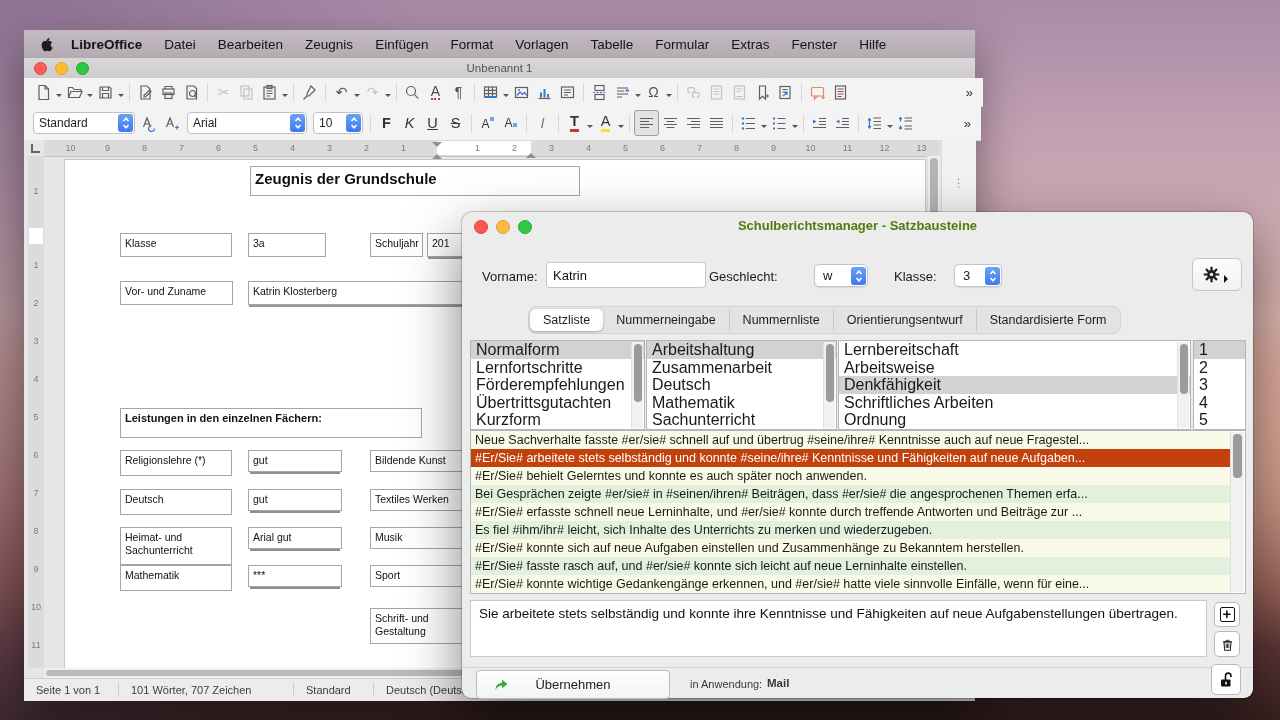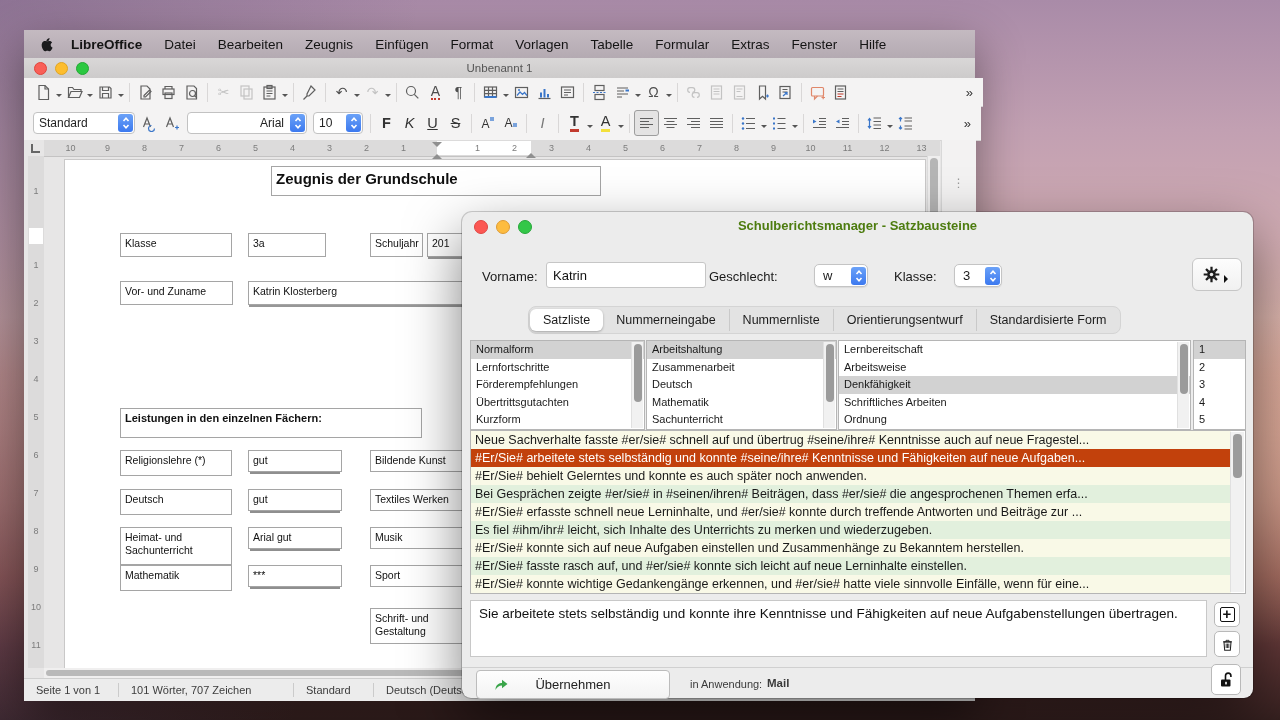--- a/index.html
+++ b/index.html
@@ -128,21 +128,21 @@
   .pop .pval{flex:1;padding:0 2px 0 8px;font-size:13px;}
   .gearbtn{position:absolute;left:730px;top:46px;width:48px;height:31px;border:1px solid #c6c6c6;border-radius:6px;
     background:linear-gradient(#fdfdfd,#f1f1f1);display:flex;align-items:center;justify-content:center;gap:3px;}
   .geararrow{width:0;height:0;border:4px solid transparent;border-left-color:#111;margin-top:8px;}
   .segs{position:absolute;left:66px;top:94px;height:26px;background:#e3e3e3;border:1px solid #d4d4d4;
     border-radius:8px;display:flex;align-items:center;padding:0 1px;}
   .tab{padding:0 13px;height:22px;line-height:22px;font-size:12.5px;color:#1c1c1c;white-space:nowrap;}
   .tab.selected{background:#fff;border-radius:6px;box-shadow:0 1px 2.5px rgba(0,0,0,.28);}
   .tab:not(.selected)+.tab:not(.selected){border-left:1px solid #c9c9c9;}
   .dcol{position:absolute;top:128px;height:90px;background:#fff;border:1px solid #b5b5b5;box-sizing:border-box;overflow:hidden;}
-  .li{height:17.6px;line-height:17.6px;padding:0 5px;font-size:11px;white-space:nowrap;overflow:hidden;}
+  .li{height:17.6px;line-height:17.6px;padding:0 5px;font-size:16px;white-space:nowrap;overflow:hidden;}
   .li.selected{background:#d2d2d2;}
   .vscroll{position:absolute;top:1px;bottom:1px;right:1px;width:11px;background:#f1f1f1;border-left:1px solid #e0e0e0;}
   .vscroll .thumb{position:absolute;left:1.5px;width:8px;background:#9b9b9b;border-radius:4px;}
   .sents{position:absolute;left:8px;top:218px;width:776px;height:164px;background:#fff;
     border:1px solid #b5b5b5;box-sizing:border-box;overflow:hidden;}
   .srow-s{height:18px;line-height:18px;padding:0 4px;font-size:12.5px;white-space:nowrap;overflow:hidden;width:752px;}
   .srow-s:nth-child(odd){background:#f9f9e7;}
   .srow-s:nth-child(even){background:#e2f0dd;}
   .srow-s.selected{background:#c2410c;color:#fff;}
   .preview{position:absolute;left:8px;top:388px;width:737px;height:57px;background:#fff;border:1px solid #c8c8c8;
@@ -402,21 +402,21 @@
           <path d="M2.5 12L6 3l3.5 9M3.8 9h4.5"></path>
           <path d="M10.5 10.5a3 3 0 103 3" stroke="#3a76c9"></path>
         </svg>
       </span>
     <span class="tbtn">
         <svg width="17" height="17" viewBox="0 0 17 17">
           <path d="M2.5 12L6 3l3.5 9M3.8 9h4.5"></path>
           <path d="M11 12.5h4M13 10.5v4" stroke="#3a76c9"></path>
         </svg>
       </span>
-    <span class="combo" style="width:118px;text-align:right;">
+    <span class="combo" style="width:118px;">
       <span class="cval">Arial</span>
       <span class="stepper">
           <svg width="10" height="16" viewBox="0 0 10 16">
             <path d="M2.5 6l2.5-2.7L7.5 6M2.5 10l2.5 2.7L7.5 10" stroke="#fff" stroke-width="1.6" fill="none"></path>
           </svg>
         </span>
     </span>
     <span class="combo" style="width:48px;">
       <span class="cval">10</span>
       <span class="stepper">
@@ -572,21 +572,21 @@
         <span>6</span>
         <span>7</span>
         <span>8</span>
         <span>9</span>
         <span>10</span>
         <span>11</span>
       </div>
   </div>
 
   <div class="page"></div>
-  <div class="dbox doctitle" style="left:226px;top:136px;width:330px;height:30px;margin-left:21px;">Zeugnis der Grundschule</div>
+  <div class="dbox doctitle" style="left:226px;top:136px;width:330px;height:30px;">Zeugnis der Grundschule</div>
   <div class="dbox" style="left:96px;top:203px;width:112px;height:24px;">Klasse</div>
   <div class="dbox" style="left:224px;top:203px;width:78px;height:24px;">3a</div>
   <div class="dbox" style="left:346px;top:203px;width:53px;height:24px;">Schuljahr</div>
   <div class="dbox underln" style="left:403px;top:203px;width:80px;height:24px;">201</div>
   <div class="dbox" style="left:96px;top:251px;width:113px;height:24px;">Vor- und Zuname</div>
   <div class="dbox underln" style="left:224px;top:251px;width:300px;height:24px;">Katrin Klosterberg</div>
   <div class="dbox dochead" style="left:96px;top:378px;width:302px;height:30px;">Leistungen in den einzelnen Fächern:</div>
   <div>
 
   <div class="srow">

